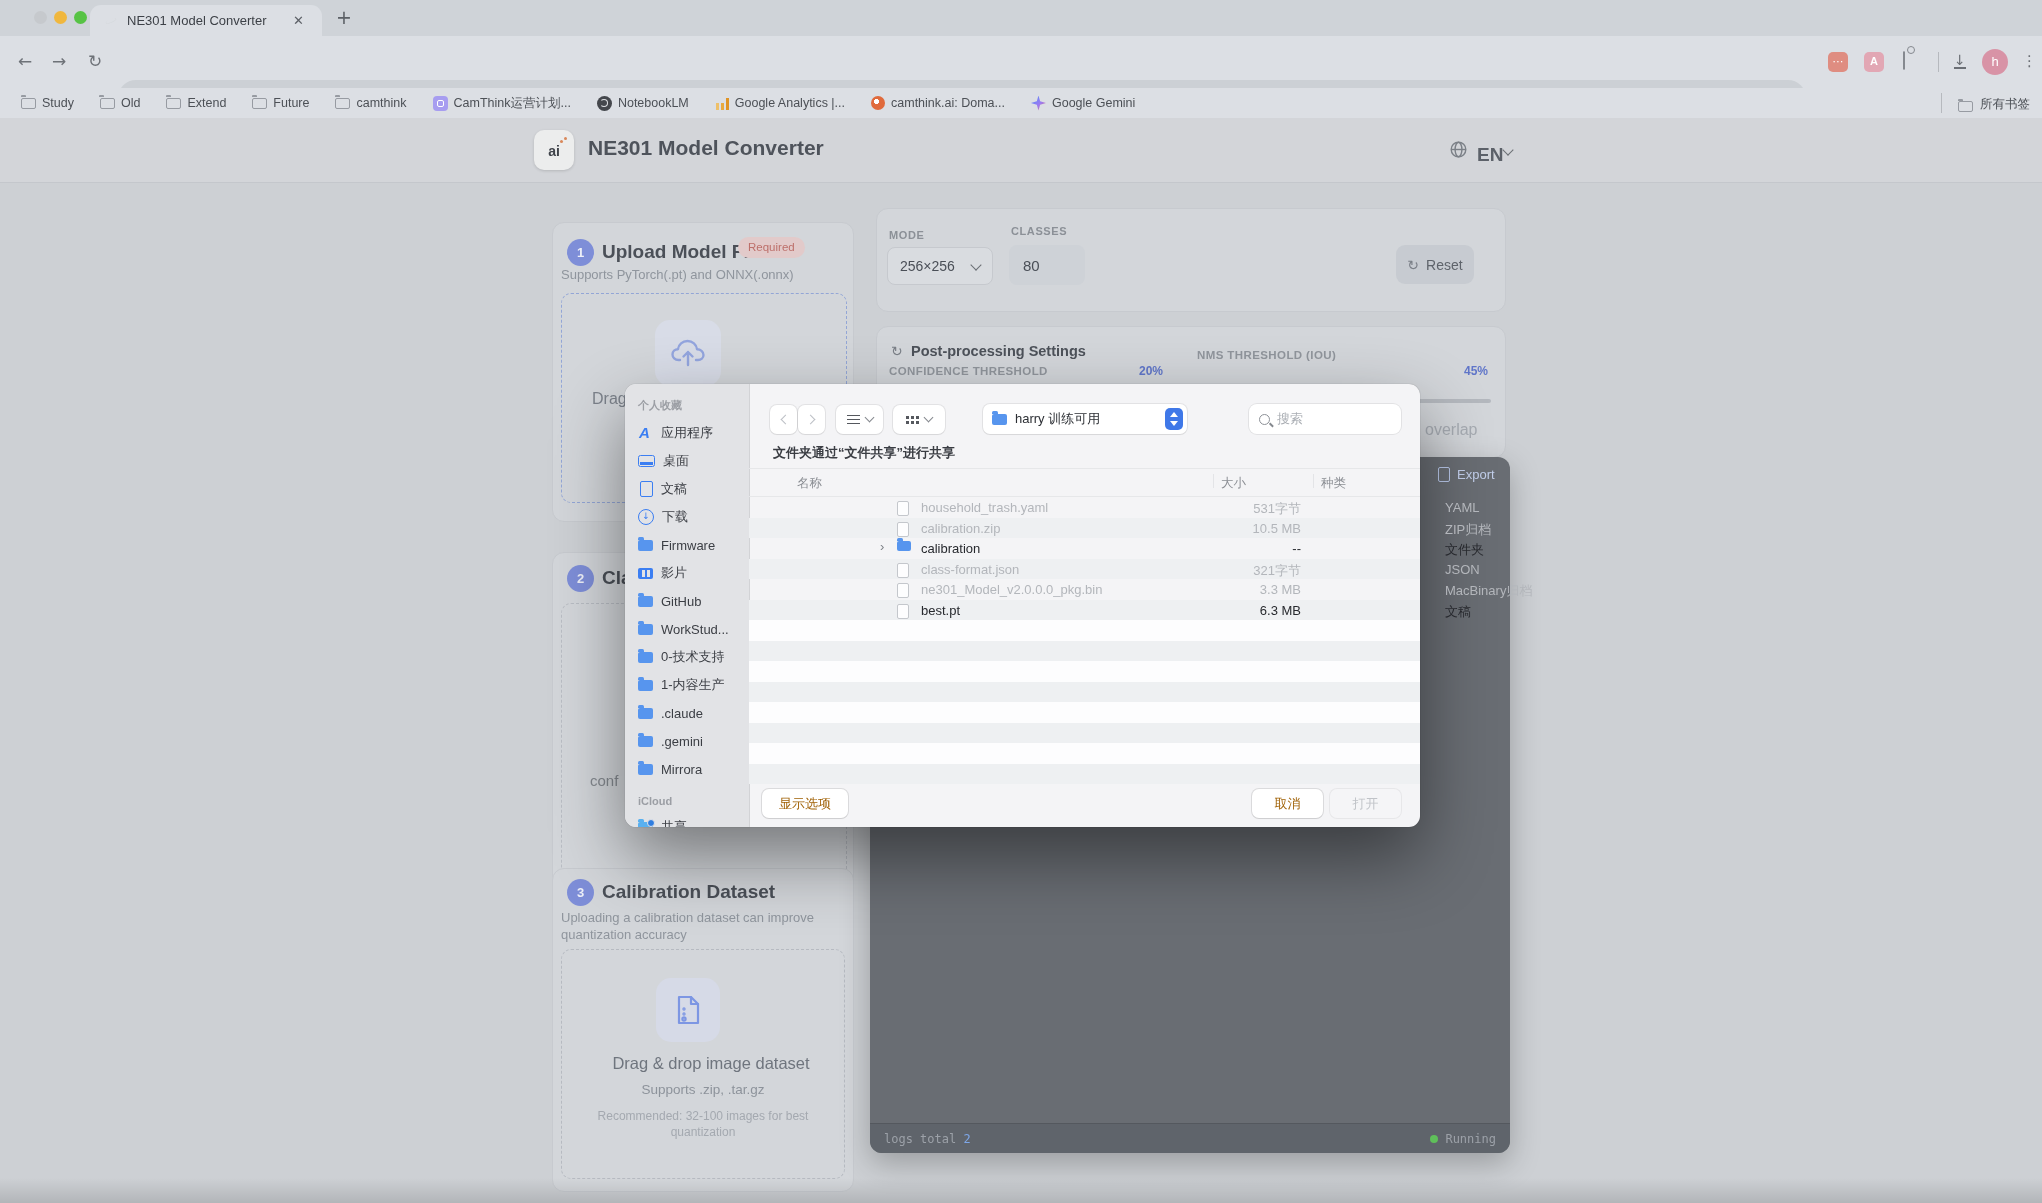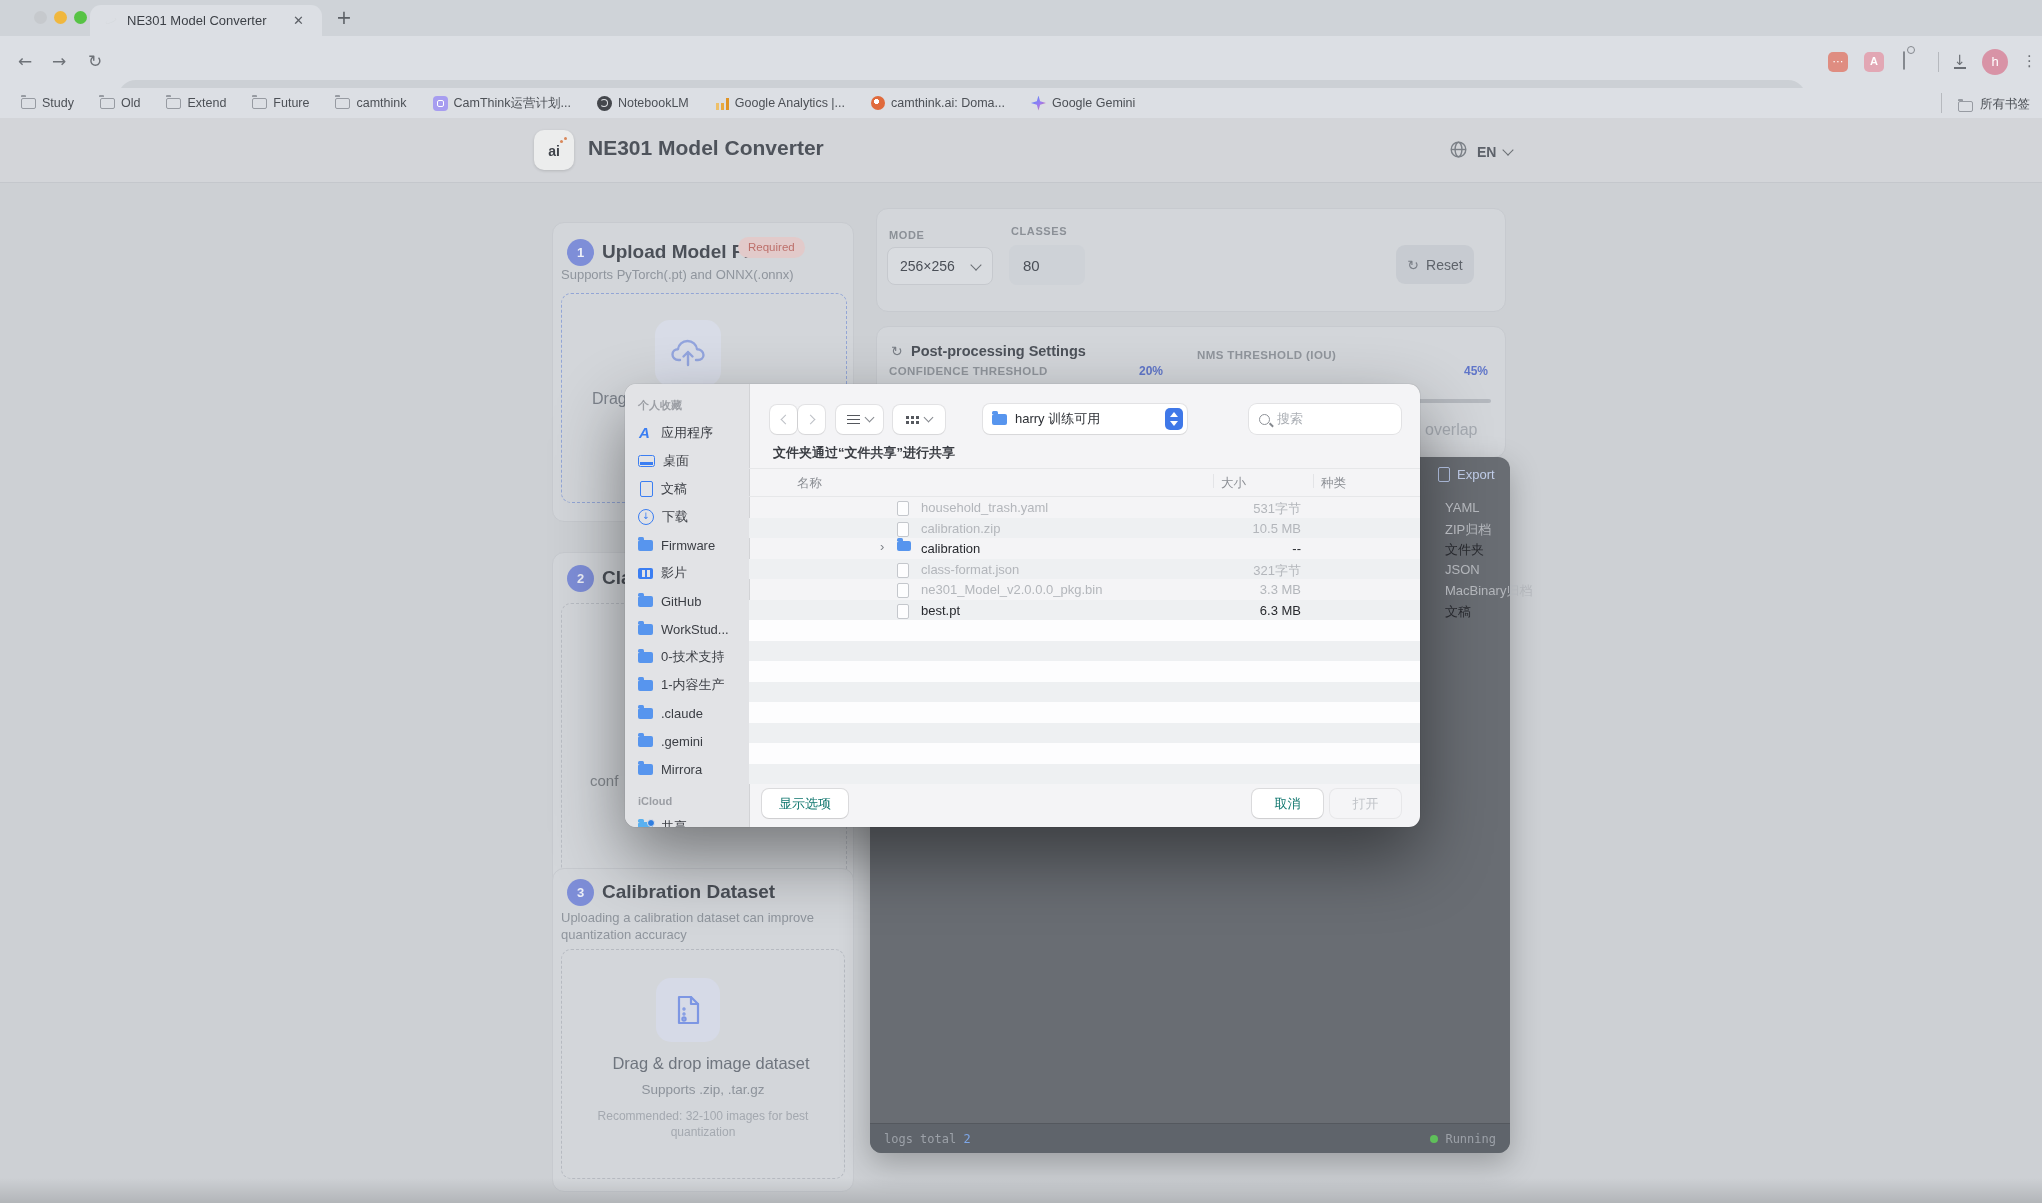--- a/index.html
+++ b/index.html
@@ -49,21 +49,21 @@
   .bi-analytics::after{content:"";position:absolute;bottom:0;left:11px;width:3px;height:12px;background:#df9426;}
   .bi-camthink-ai{width:14px;height:14px;border-radius:50%;background:radial-gradient(circle at 40% 40%,#fff 0 2.5px,#e06a3c 2.5px);}
   .bi-gemini{width:15px;height:15px;background:linear-gradient(135deg,#4e8df7 0%,#9b7bf2 55%,#e8726f 100%);
      clip-path:polygon(50% 0,61% 39%,100% 50%,61% 61%,50% 100%,39% 61%,0 50%,39% 39%);}
   
   #pageheader{left:0;top:118px;width:2042px;height:64px;background:#d3d5d9;border-bottom:1px solid #c4c7cc;}
   #ailogo{left:534px;top:130px;width:40px;height:40px;border-radius:10px;background:#eceded;color:#3f434a;
      font-weight:bold;font-size:14px;text-align:center;line-height:42px;box-shadow:0 1px 3px rgba(0,0,0,.15);}
   #ailogo::after{content:"";position:absolute;width:3px;height:3px;border-radius:50%;background:#d9885a;right:7px;top:7px;box-shadow:-4px 3px 0 #d9885a;}
   #pagetitle{left:588px;top:136px;font-size:21px;font-weight:bold;color:#4e535b;}
-  .lang{color:#5c6169;font-size:14px;font-weight:bold;}
+  .lang{color:#5c6169;font-size:19px;font-weight:bold;}
   .chev{display:inline-block;width:7px;height:7px;border-right:1.7px solid #6b6f75;border-bottom:1.7px solid #6b6f75;transform:rotate(45deg);}
   .card{background:#d3d6da;border:1px solid #c7cacf;border-radius:12px;}
   .stepnum{width:27px;height:27px;border-radius:50%;background:#7e8ed8;color:#eef0f8;font-size:13px;font-weight:bold;text-align:center;line-height:27px;}
   .steptitle{font-size:19px;font-weight:bold;color:#4b5058;}
   .badge{height:21px;padding:0 10px;border-radius:11px;background:#e2caca;color:#bd6f6a;font-size:11.5px;line-height:21px;}
   .subtxt{font-size:13px;color:#8f959d;}
   .dropzone{border:1.5px dashed #93a6d6;border-radius:10px;}
   .dropzone.gray{border-color:#b9bdc4;}
   .dz-icon{border-radius:15px;background:#d8dce7;display:flex;align-items:center;justify-content:center;}
   .dz-title{font-size:16.5px;color:#6f757e;text-align:center;}
@@ -133,21 +133,21 @@
   .fkind{position:absolute;left:696px;top:3px;white-space:nowrap;}
   .fdisc{position:absolute;left:131px;top:1px;color:#7e8288;font-size:13px;display:none;}
   .frow.has-disc .fdisc{display:block;}
   .ficon{position:absolute;left:148px;top:4px;}
   .fi{position:relative;display:inline-block;}
   .fi-doc,.fi-yaml,.fi-zip,.fi-json,.fi-bin{width:10px;height:13px;background:#fdfdfe;border:1px solid #c4c7cc;border-radius:2px;}
   .fi-folder{width:14px;height:10px;background:#5795ee;border-radius:2px;top:1px;}
   .fi-folder::before{content:"";position:absolute;top:-3px;left:0;width:6px;height:3px;background:#5795ee;border-radius:1.5px 1.5px 0 0;}
   #emptyrows{background:repeating-linear-gradient(180deg,#fdfdfe 0 20.5px,#eef0f2 20.5px 41px);}
   .dlg-btn{background:#fff;border-radius:7px;box-shadow:0 0 0 1px rgba(0,0,0,.1),0 1px 1px rgba(0,0,0,.06);
-     display:flex;align-items:center;justify-content:center;font-size:13px;color:#0f766e;}
+     display:flex;align-items:center;justify-content:center;font-size:13px;color:#a16207;}
   .dlg-btn.disabled{background:#f5f5f7;color:#c0c3c8;box-shadow:0 0 0 1px rgba(0,0,0,.05);}
   #bottomband{left:0;top:1178px;width:2042px;height:25px;background:linear-gradient(180deg,rgba(0,0,0,0) 0,rgba(0,0,0,.13) 100%);}
   .flexrow{display:flex;align-items:center;}
 </style>
 </head>
 <body>
 
 <div id="app">
 
   

